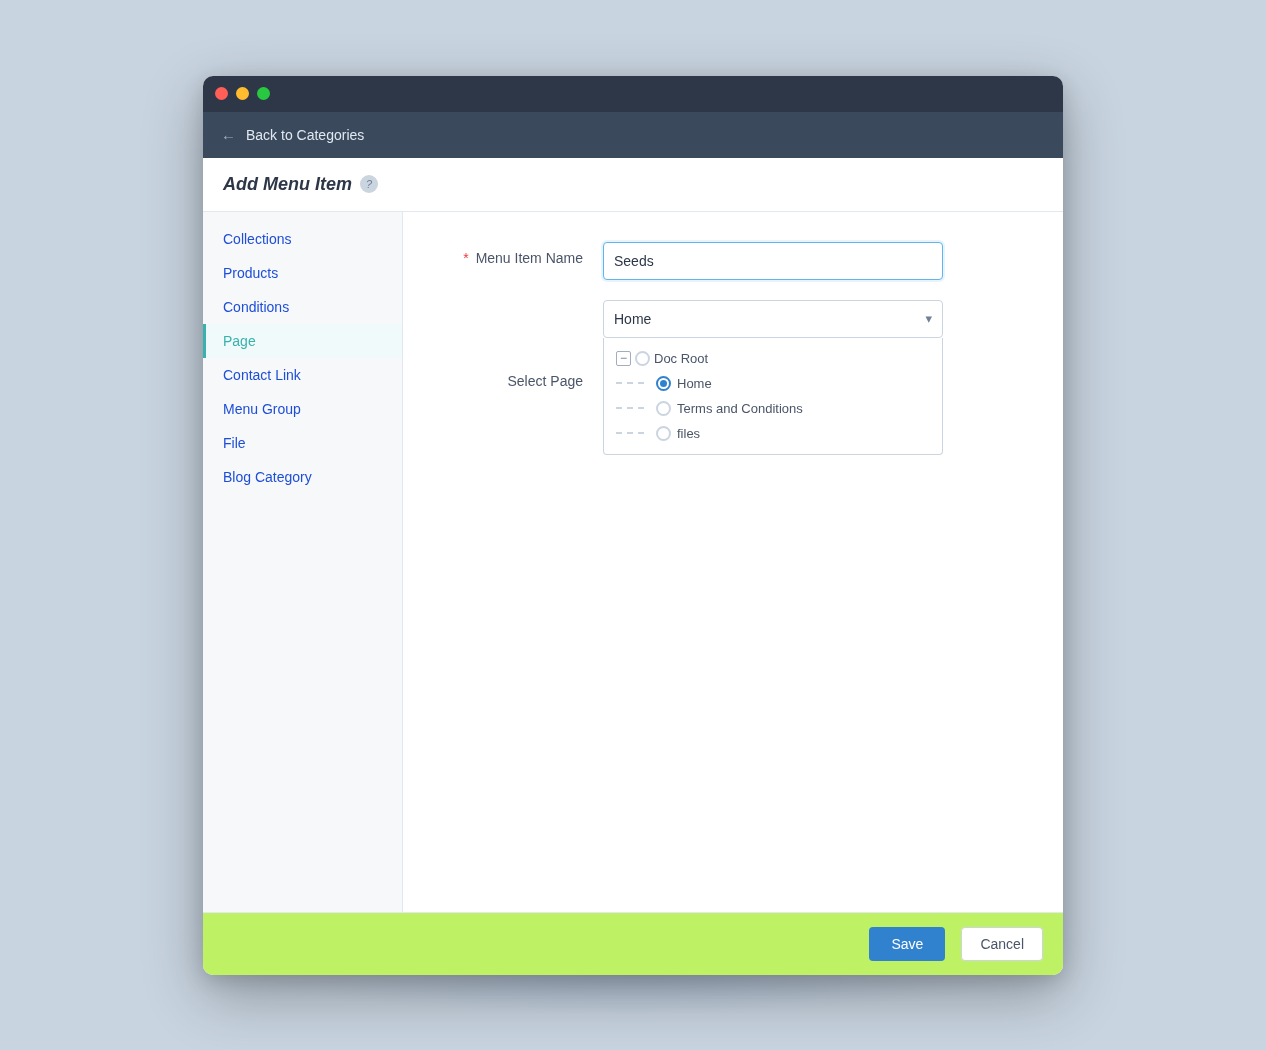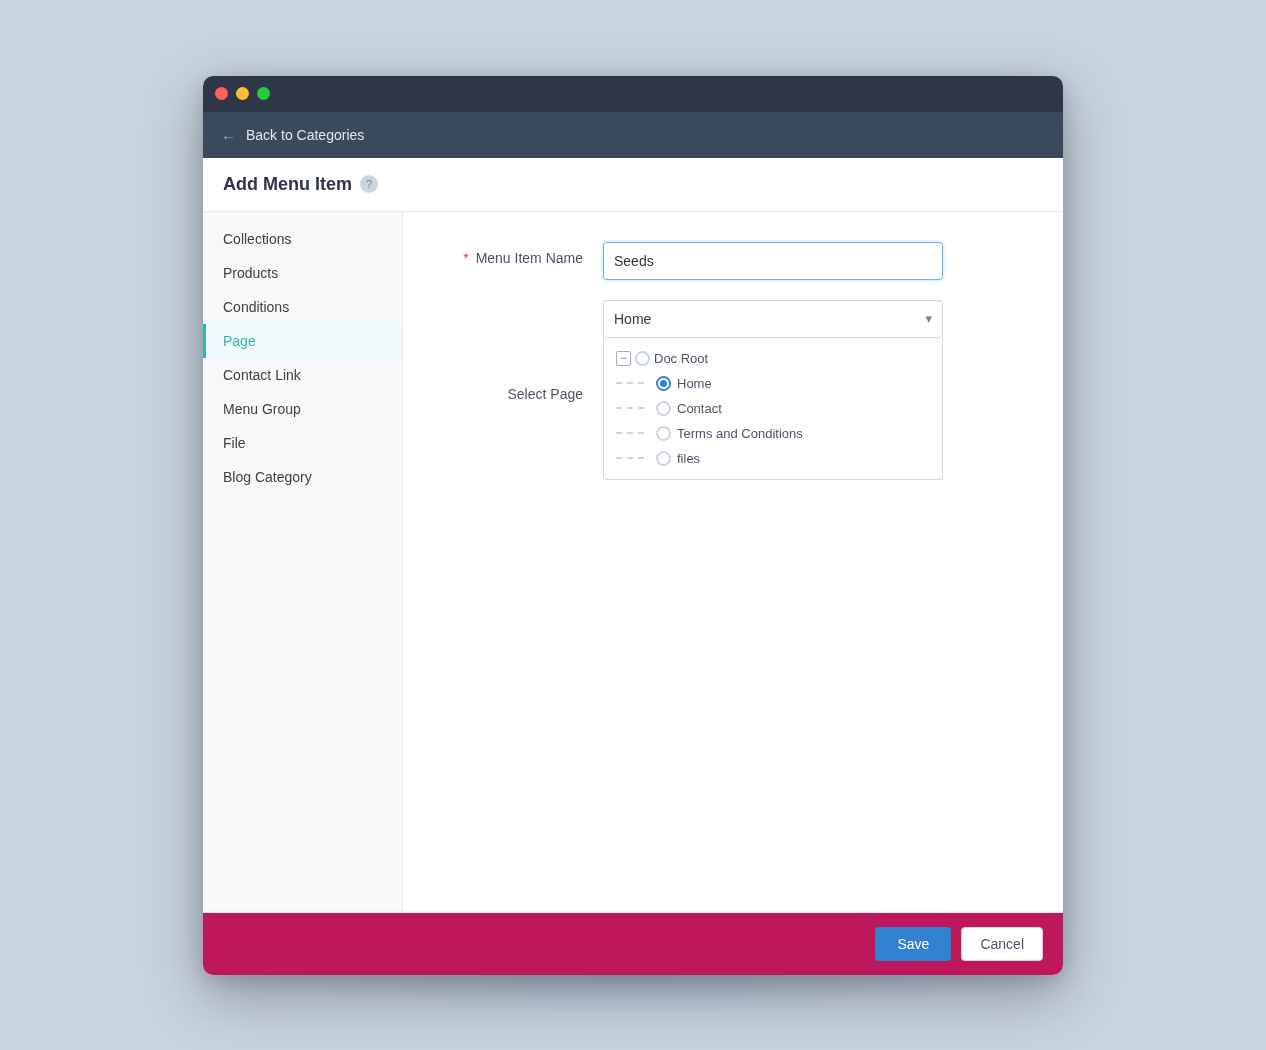--- a/index.html
+++ b/index.html
@@ -80,20 +80,21 @@
       font-size: 14px;
     }
 
     .page-header {
       background: #fff;
       padding: 16px 20px;
       border-bottom: 1px solid #e2e8f0;
       display: flex;
       align-items: center;
       gap: 8px;
+      font-style: italic;
     }
 
     .page-title {
       font-size: 18px;
       font-weight: 600;
       color: #2d3748;
     }
 
     .help-icon {
       width: 18px;
@@ -118,21 +119,21 @@
     .sidebar {
       width: 200px;
       background: #f7f8fa;
       padding: 10px 0;
       border-right: 1px solid #e2e8f0;
     }
 
     .sidebar-item {
       padding: 9px 20px;
       font-size: 14px;
-      color: #404040;
+      color: #1d4ed8;
       cursor: pointer;
       transition: background 0.15s;
     }
 
     .sidebar-item.active {
       color: #38b2ac;
       border-left: 3px solid #38b2ac;
       padding-left: 17px;
       background: #f0fafa;
     }
@@ -259,26 +260,26 @@
 
     .minus-box::after {
       content: '−';
       font-size: 12px;
       color: #718096;
       line-height: 1;
     }
 
     
     .footer {
-      background: #be185d;
+      background: #bef264;
       border-top: 1px solid #e2e8f0;
       padding: 14px 20px;
       display: flex;
       justify-content: flex-end;
-      gap: 10px;
+      gap: 16px;
     }
 
     .btn-save {
       background: #3182ce;
       color: #fff;
       border: none;
       border-radius: 4px;
       padding: 8px 22px;
       font-size: 14px;
       cursor: pointer;
@@ -370,25 +371,20 @@
                 <div class="radio-circle"></div>
                 <span>Doc Root</span>
               </div>
 
               <div class="tree-item">
                 <span class="dashed-line"></span>
                 <div class="radio-circle checked"></div>
                 <span>Home</span>
               </div>
 
-              <div class="tree-item">
-                <span class="dashed-line"></span>
-                <div class="radio-circle"></div>
-                <span>Contact</span>
-              </div>
 
               <div class="tree-item">
                 <span class="dashed-line"></span>
                 <div class="radio-circle"></div>
                 <span>Terms and Conditions</span>
               </div>
 
               <div class="tree-item">
                 <span class="dashed-line"></span>
                 <div class="radio-circle"></div>

